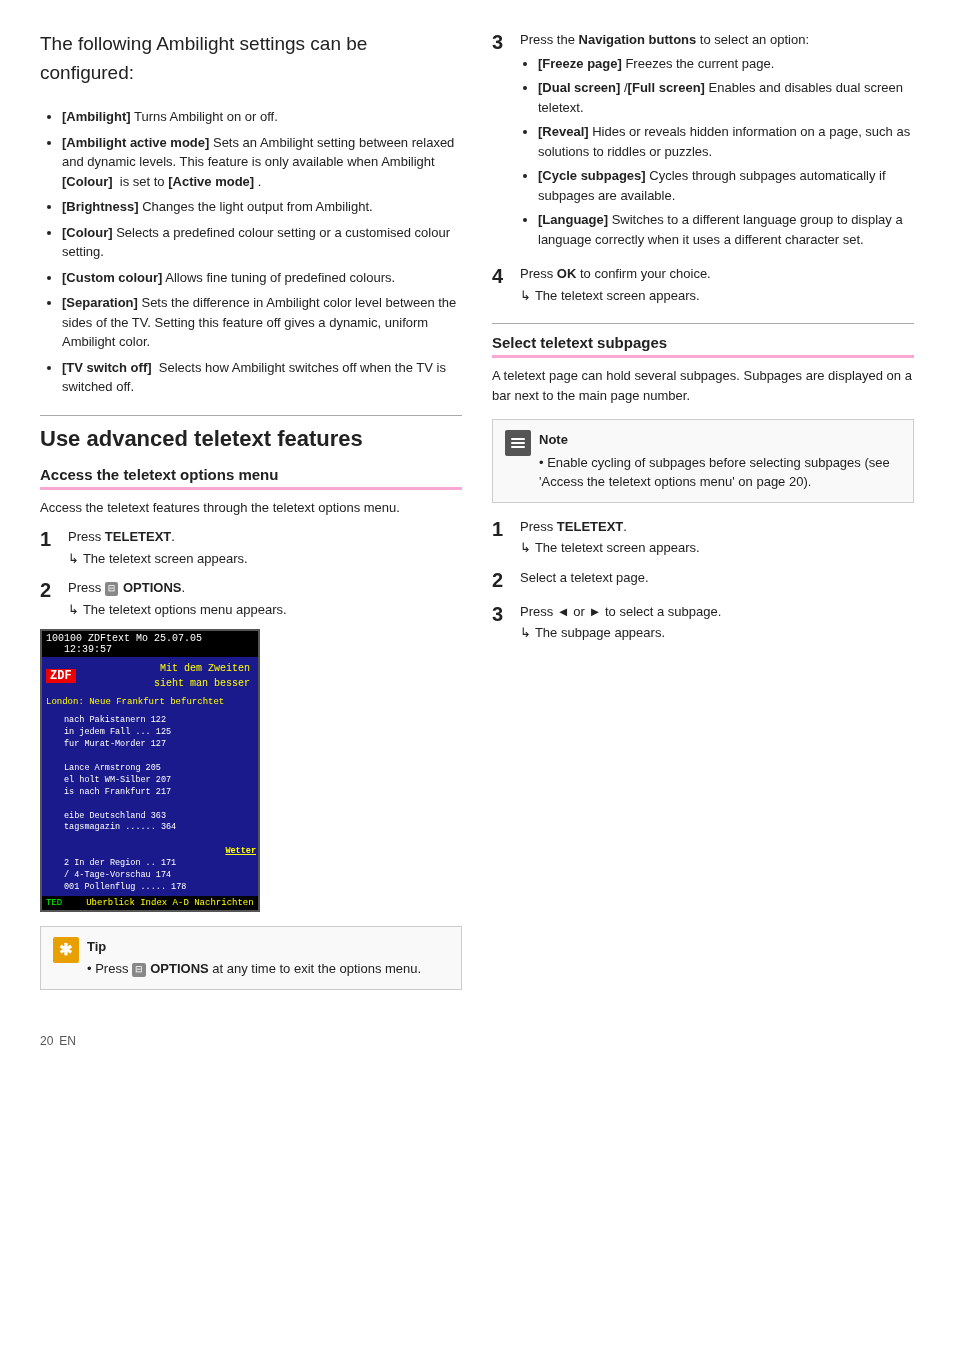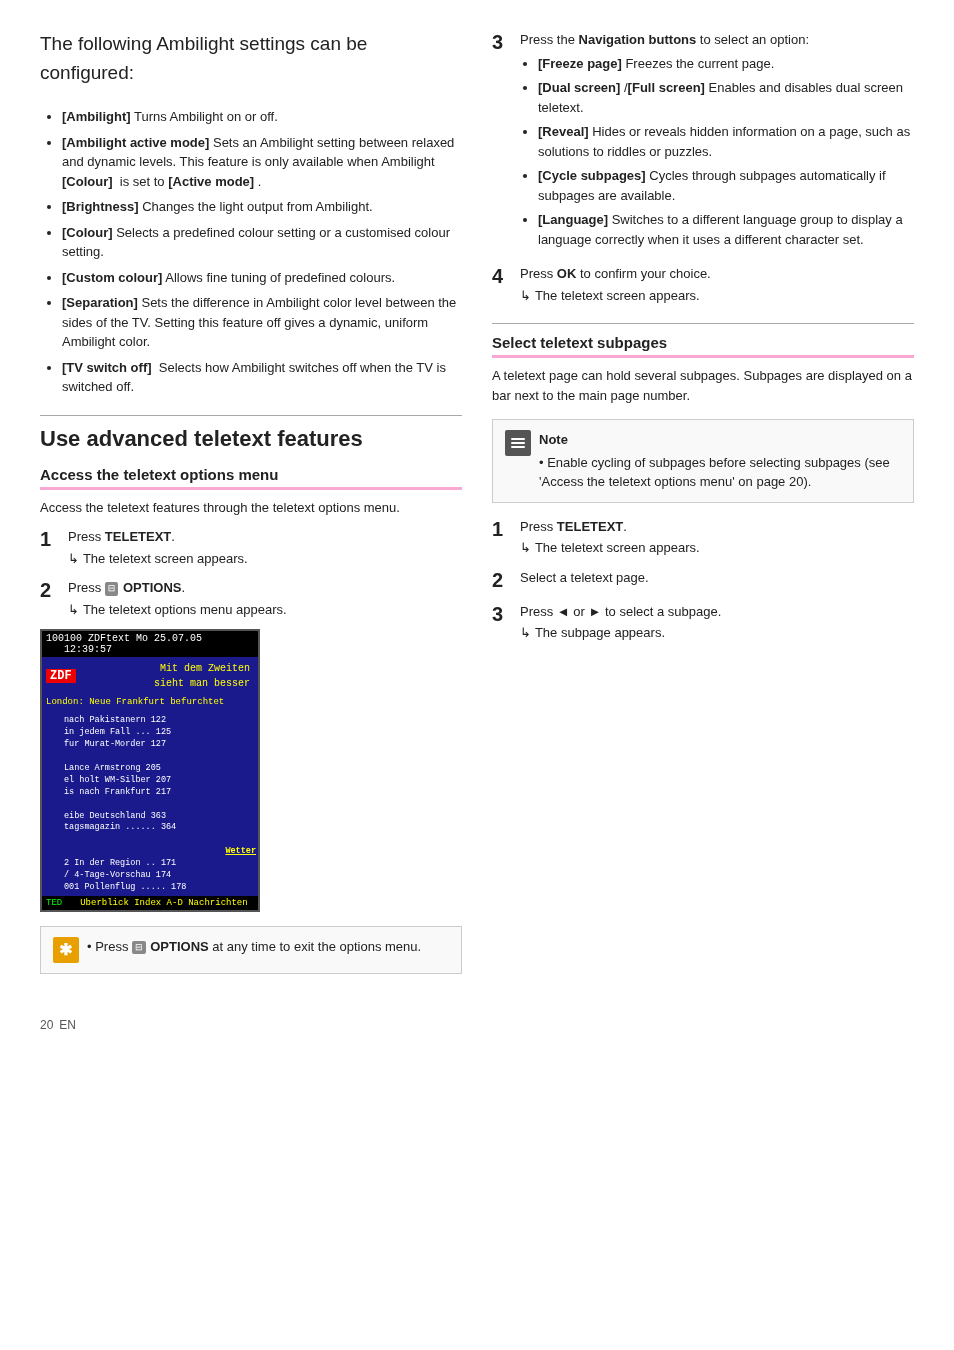--- a/index.html
+++ b/index.html
@@ -190,21 +190,21 @@
       background: #fff;
       color: #000;
       font-weight: bold;
     }
     .tt-footer {
       background: #000;
       color: #ff0;
       font-size: 9px;
       padding: 2px 4px;
       display: flex;
-      gap: 18px;
+      gap: 24px;
     }
 
     .options-icon {
       display: inline-block;
       background: #888;
       color: #fff;
       font-size: 9px;
       padding: 0 3px;
       border-radius: 2px;
       margin-right: 1px;
@@ -295,20 +295,21 @@
       </div>
       <div class="tt-footer">
         <span style="color:#0f0;">TED</span>
         <span style="color:#ff0;">Uberblick Index A-D Nachrichten</span>
       </div>
     </div>
 
     <div class="tip-box">
       <div class="tip-icon">✱</div>
       <div class="tip-content">
+        <div class="tip-label">Tip</div>
         <div>• Press <span class="options-icon">⊟</span> <strong>OPTIONS</strong> at any time to exit the options menu.</div>
       </div>
     </div>
   </div>
 
   <div class="right-col">
 
     <div class="numbered-step">
       <span class="step-number">3</span>
       <div class="step-content">

